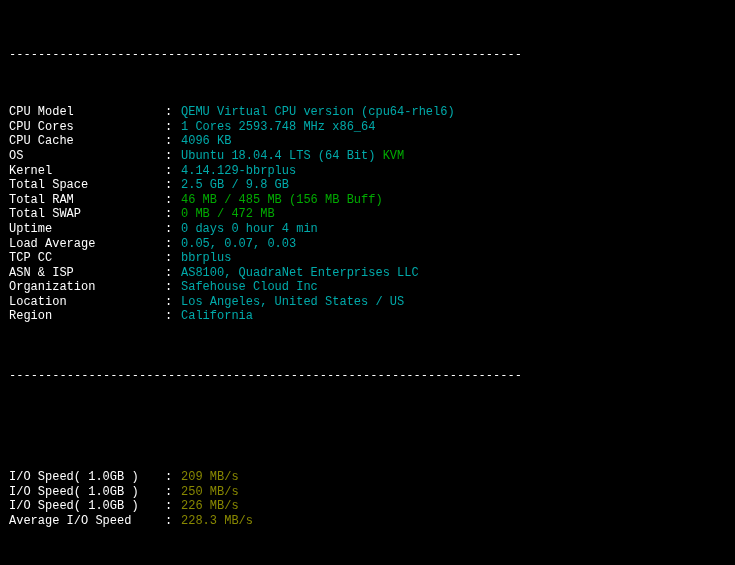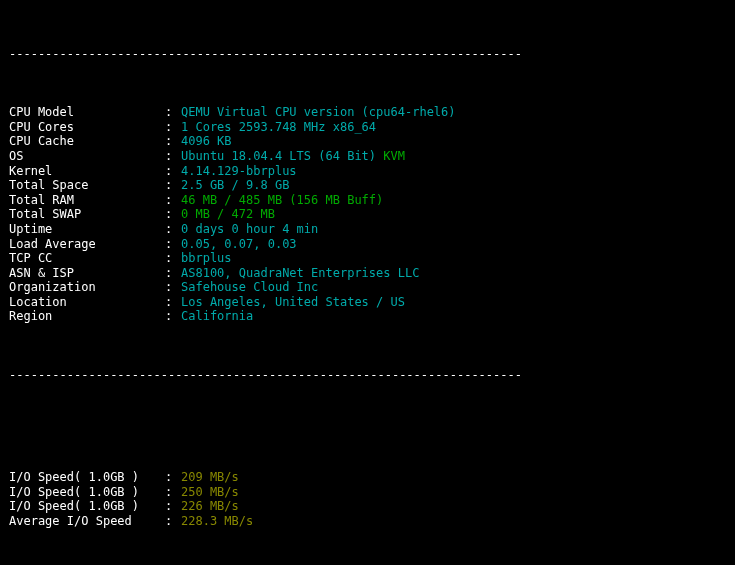--- a/index.html
+++ b/index.html
@@ -27,21 +27,21 @@
     display: block;
   }
   .divider {
     color: #ffffff;
     letter-spacing: 0px;
     height: 14.6px;
     display: block;
     white-space: pre;
     padding-left: 9px;
   }
-  .pad { padding-left: 9px; }
+  .pad { padding-left: 9px; font-family: Liberation Mono, monospace; }
 
   
   .k    { display: inline-block; width: 156px; color: #ffffff; }
   .sep  { display: inline-block; width: 16px;  color: #ffffff; }
 
   .blank { display:block; height: 14.6px; }
 </style>
 </head>
 <body>
 

